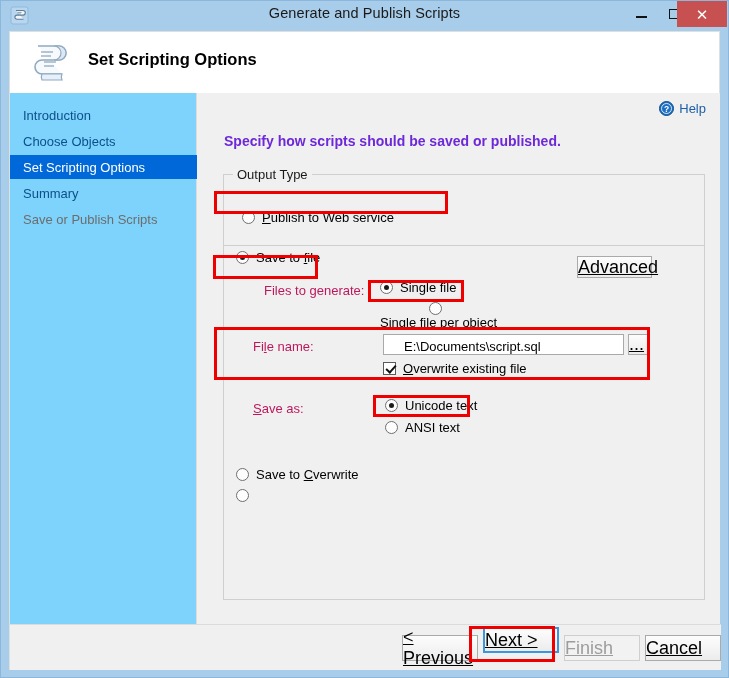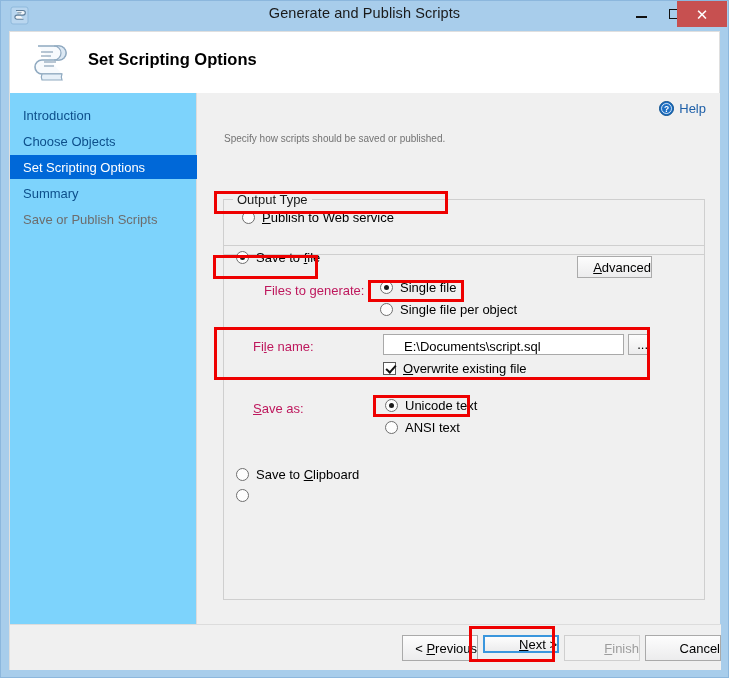--- a/index.html
+++ b/index.html
@@ -115,21 +115,21 @@
   #help-link {
     position: absolute; right: 14px; top: 8px;
     display: flex; align-items: center; gap: 5px;
     font-size: 13px; color: #1d5fa8;
     cursor: pointer;
   }
   #help-icon { width: 15px; height: 15px; }
 
   #instruction {
     position: absolute; left: 26px; top: 40px;
-    font-size: 10px; font-weight: normal; color: #737373;
+    font-size: 14px; font-weight: bold; color: #6d28d9;
   }
 
   
   .groupbox {
     position: absolute;
     border: 1px solid #cfcfcf;
     background: transparent;
   }
   .group-legend {
     position: absolute;
@@ -183,24 +183,25 @@
     position: absolute;
     font-size: 13px; color: #be185d;
     white-space: nowrap;
   }
 
   
   .btn {
     position: absolute;
     background: linear-gradient(#fdfdfd, #ececed);
     border: 1px solid #aaaaaa;
-    font-size: 13px; color: #000;
-    display: flex; align-items: center; justify-content: flex-end;
+    font-size: 18px; color: #000;
+    display: flex; align-items: center; justify-content: flex-start;
     cursor: default;
     font-family: "Liberation Sans", sans-serif;
+    text-decoration: underline;
   }
   .btn.disabled { color: #9d9d9d; border-color: #cfcfcf; background: #f2f2f2; }
   .btn.focused { border: 2px solid #3a96dd; }
 
   .textbox {
     position: absolute;
     background: #ffffff;
     border: 1px solid #a9a9a9;
     font-size: 13px; color: #000;
     display: flex; align-items: flex-end;
@@ -296,21 +297,21 @@
             <circle cx="7.5" cy="7.5" r="7" fill="#1d6fc4" stroke="#0d4f8b"></circle>
             <circle cx="7.5" cy="7.5" r="5" fill="none" stroke="#ffffff" stroke-width="0.8"></circle>
             <text x="7.5" y="11" font-size="8.5" fill="#ffffff" text-anchor="middle" font-family="Liberation Sans, sans-serif" font-weight="bold">?</text>
           </svg>
         </span>
         <span>Help</span>
       </div>
 
       <div id="instruction">Specify how scripts should be saved or published.</div>
 
-      <div class="groupbox" style="left:25px; top:81px; width:482px; height:56px;margin-top:25px;">
+      <div class="groupbox" style="left:25px; top:81px; width:482px; height:72px;">
         <span class="group-legend">Output Type</span>
       </div>
 
       <div class="radio-row" style="left:44px; top:117px;">
         <span class="radio"></span>
         <span><span class="u">P</span><span>ublish to Web service</span></span>
       </div>
 
       <div class="groupbox" style="left:25px; top:152px; width:482px; height:355px;"></div>
 
@@ -323,21 +324,21 @@
         <span><span class="u">A</span><span>dvanced</span></span>
       </div>
 
       <div class="field-label" style="left:66px; top:190px;">
         <span>Files to </span><span class="u">g</span><span>enerate:</span>
       </div>
       <div class="radio-row" style="left:182px; top:187px;">
         <span class="radio on"></span>
         <span>Single file</span>
       </div>
-      <div class="radio-row" style="left:182px; top:209px;">
+      <div class="radio-row" style="left:182px; top:209px;flex-direction:column;">
         <span class="radio"></span>
         <span>Single file per object</span>
       </div>
 
       <div class="field-label" style="left:55px; top:246px;">
         <span>Fi</span><span class="u">l</span><span>e name:</span>
       </div>
       <div class="textbox" style="left:185px; top:241px; width:241px; height:21px;">
         <span>E:\Documents\script.sql</span>
       </div>
@@ -357,33 +358,33 @@
         <span class="radio on"></span>
         <span>Unicode text</span>
       </div>
       <div class="radio-row" style="left:187px; top:327px;">
         <span class="radio"></span>
         <span>ANSI text</span>
       </div>
 
       <div class="radio-row" style="left:38px; top:374px;">
         <span class="radio"></span>
-        <span><span>Save to </span><span class="u">C</span><span>lipboard</span></span>
+        <span><span>Save to </span><span class="u">C</span><span>verwrite</span></span>
       </div>
       <div class="radio-row" style="left:38px; top:396px;">
         <span class="radio"></span>
       </div>
     </div>
 
     <div id="footer-sep"></div>
     <div id="footer">
       <div class="btn" style="left:392px; top:10px; width:76px; height:26px;">
         <span><span>&lt; </span><span class="u">P</span><span>revious</span></span>
       </div>
-      <div class="btn focused" style="left:473px; top:10px; width:76px; height:18px;">
+      <div class="btn focused" style="left:473px; top:2px; width:76px; height:26px;">
         <span><span class="u">N</span><span>ext &gt;</span></span>
       </div>
       <div class="btn disabled" style="left:554px; top:10px; width:76px; height:26px;">
         <span><span class="u">F</span><span>inish</span></span>
       </div>
       <div class="btn" style="left:635px; top:10px; width:76px; height:26px;">
         <span>Cancel</span>
       </div>
     </div>
   </div>

